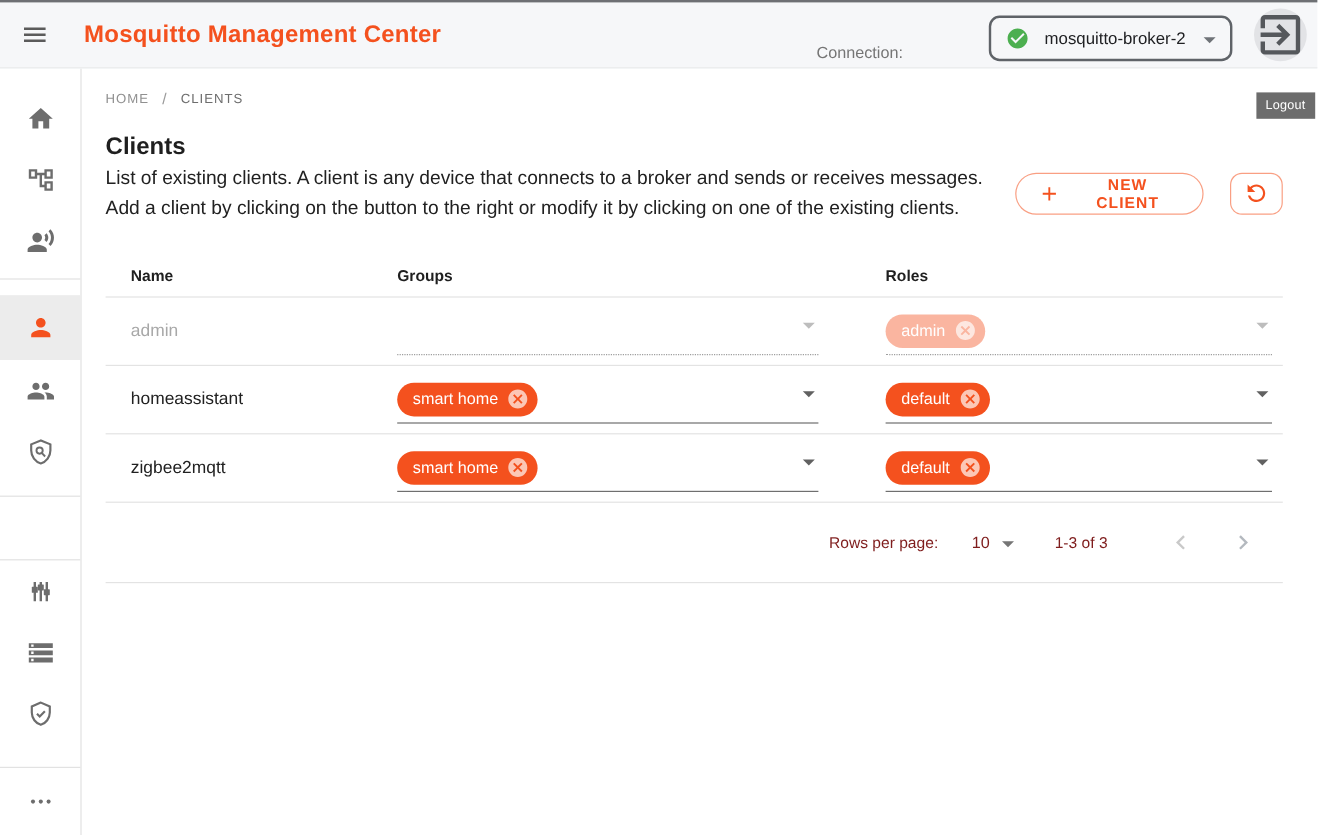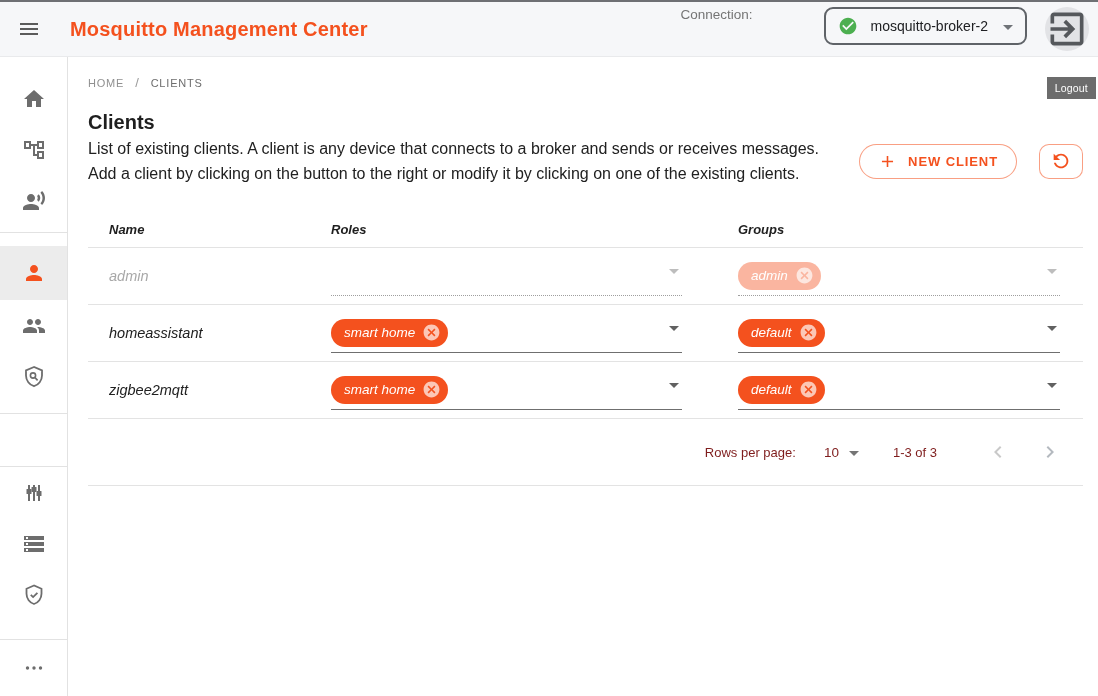--- a/index.html
+++ b/index.html
@@ -17,21 +17,21 @@
   .appbar {
     position:absolute; top:0; left:0; right:0; height:57px;
     background:#f6f7f9;
     border-top:2px solid #6e7074;
     border-bottom:1px solid #e9eaec;
     display:flex; align-items:center;
     z-index:20;
   }
   .hamburger { width:24px; height:24px; margin-left:17px; color:#5b5b5b; background:none; border:none; cursor:pointer; }
   .app-title { margin-left:29px; font-size:20px; font-weight:700; color:#F4511E; letter-spacing:0.2px; }
-  .appbar-right { margin-left:auto; display:flex; align-items:flex-start; }
+  .appbar-right { margin-left:auto; display:flex; align-items:flex-end; }
   .conn-label { font-size:13.5px; color:#757575; margin-right:23px; }
   .conn-select {
     display:flex; align-items:center; height:38px; padding:0 12px;
     border:2px solid #5f6368; border-radius:9px; background:transparent; cursor:pointer;margin-left:48px;
   }
   .conn-check { width:20px; height:20px; color:#4CAF50; }
   .conn-value { font-size:14px; color:#202124; margin-left:13px; }
   .conn-caret { width:0; height:0; border-left:5px solid transparent; border-right:5px solid transparent; border-top:5px solid #6f7378; margin-left:15px; margin-top:2px; }
   .logout-btn {
     width:44px; height:44px; border-radius:50%; background:#e2e3e6;
@@ -56,21 +56,21 @@
   .nav-item.selected { height:54px; background:#ececec; color:#F4511E; }
   .nav-item svg { width:24px; height:24px; }
   .nav-divider { height:1px; background:#e2e2e2; }
   .d1 { margin:6px 0 13px 0; }
   .d2 { margin:11px 0 0 0; }
   .d3 { margin:52px 0 0 0; }
   .d4 { margin-top:auto; }
   .nav-more { height:56px; }
 
   
-  .main { position:absolute; left:68px; top:57px; right:0; bottom:0; background:#fff; padding:18px 15px 0 20px; }
+  .main { position:absolute; left:68px; top:57px; right:0; bottom:0; background:#fff; padding:18px 29px 0 20px; }
 
   .breadcrumb { display:flex; align-items:center; gap:11px; font-size:11px; letter-spacing:0.8px; }
   .crumb-home { color:#909090; cursor:pointer; }
   .crumb-sep { color:#9a9a9a; font-size:13px; }
   .crumb-current { color:#6d6d6d; }
 
   .page-title { margin-top:21px; font-size:20px; font-weight:700; color:#1f1f1f; }
 
   .intro-row { display:flex; align-items:center; margin-top:2px; }
   .page-desc { width:762px; font-size:16px; line-height:25px; color:#212121; }
@@ -84,21 +84,21 @@
   .btn-new svg { width:19px; height:19px; }
   .btn-refresh {
     width:44px; height:35px; background:#fff; border:1px solid rgba(244,81,30,0.55);
     border-radius:10px; display:flex; align-items:center; justify-content:center;
     color:#F4511E; cursor:pointer;
   }
   .btn-refresh svg { width:22px; height:22px; }
 
   
   .table { margin-top:26px; }
-  .thead, .trow { display:grid; grid-template-columns:222px 407px 1fr;font-style:italic; }
+  .thead, .trow { display:grid; grid-template-columns:222px 407px 1fr; }
   .thead { height:36px; align-items:center; border-bottom:1px solid #e3e3e3; }
   .th { padding-left:21px; font-size:13px; font-weight:700; color:#1f1f1f; }
   .trow { height:57px; border-bottom:1px solid #e3e3e3; cursor:pointer; }
   .cell { padding-left:21px; display:flex; align-items:center; }
   .cell.name { font-size:14.5px; color:#212121; }
   .selcell { align-items:flex-end; }
   .mselect { position:relative; height:40px; margin-bottom:8px; border-bottom:1px solid #6f6f6f; display:flex; align-items:center; }
   .mselect.groups { width:351px; }
   .mselect.roles { width:322px; }
   .caret { position:absolute; right:3px; top:13px; width:0; height:0;
@@ -247,22 +247,22 @@
         <svg viewBox="0 0 24 24" fill="currentColor">
             <path transform="scale(-1,1) translate(-24,0)" d="M17.65 6.35C16.2 4.9 14.21 4 12 4c-4.42 0-7.99 3.58-8 8s3.57 8 7.99 8c3.73 0 6.84-2.55 7.73-6h-2.08c-.82 2.33-3.04 4-5.65 4-3.31 0-6-2.69-6-6s2.69-6 6-6c1.66 0 3.14.69 4.22 1.78L13 11h7V4l-2.35 2.35z"></path>
           </svg>
       </button>
     </div>
   </div>
 
   <section class="table">
     <div class="thead">
       <div class="th">Name</div>
+      <div class="th">Groups</div>
       <div class="th">Roles</div>
-      <div class="th">Groups</div>
     </div>
 
     <div class="trow disabled">
       <div class="cell name">admin</div>
       <div class="cell selcell">
         <div class="mselect groups">
           <span class="caret"></span>
         </div>
       </div>
       <div class="cell selcell">

